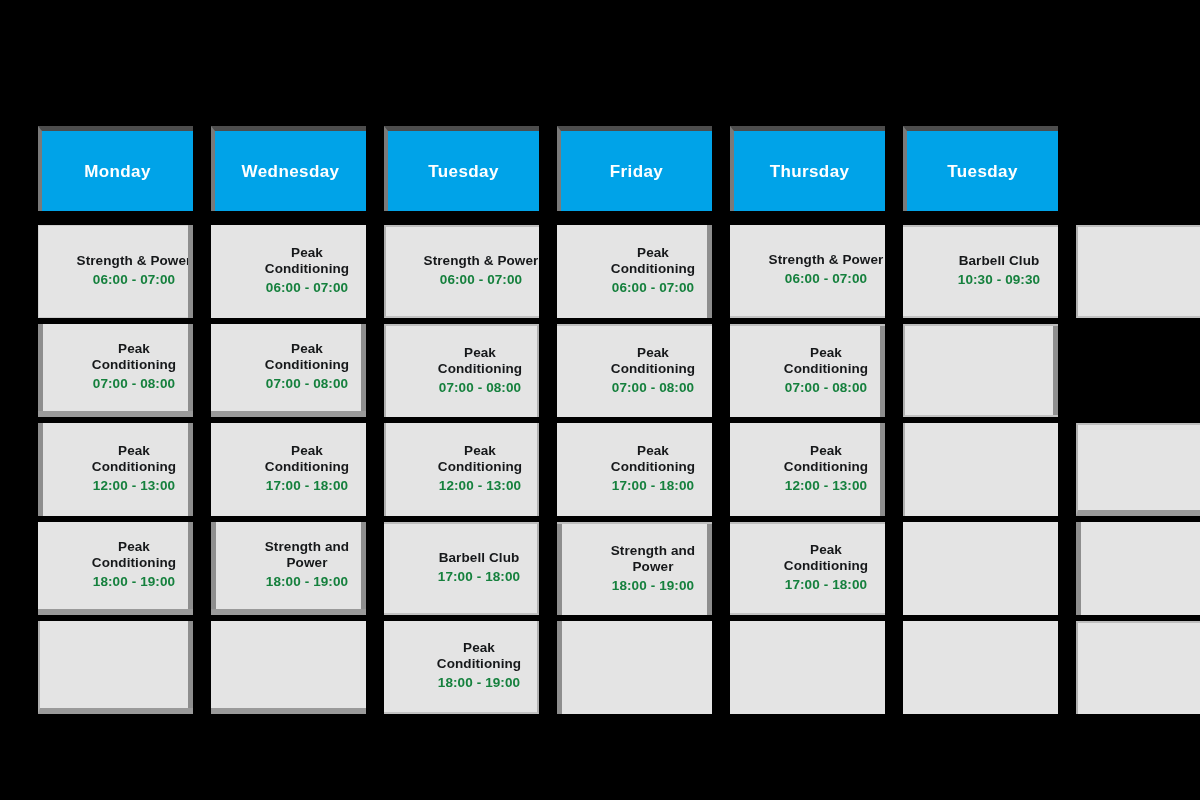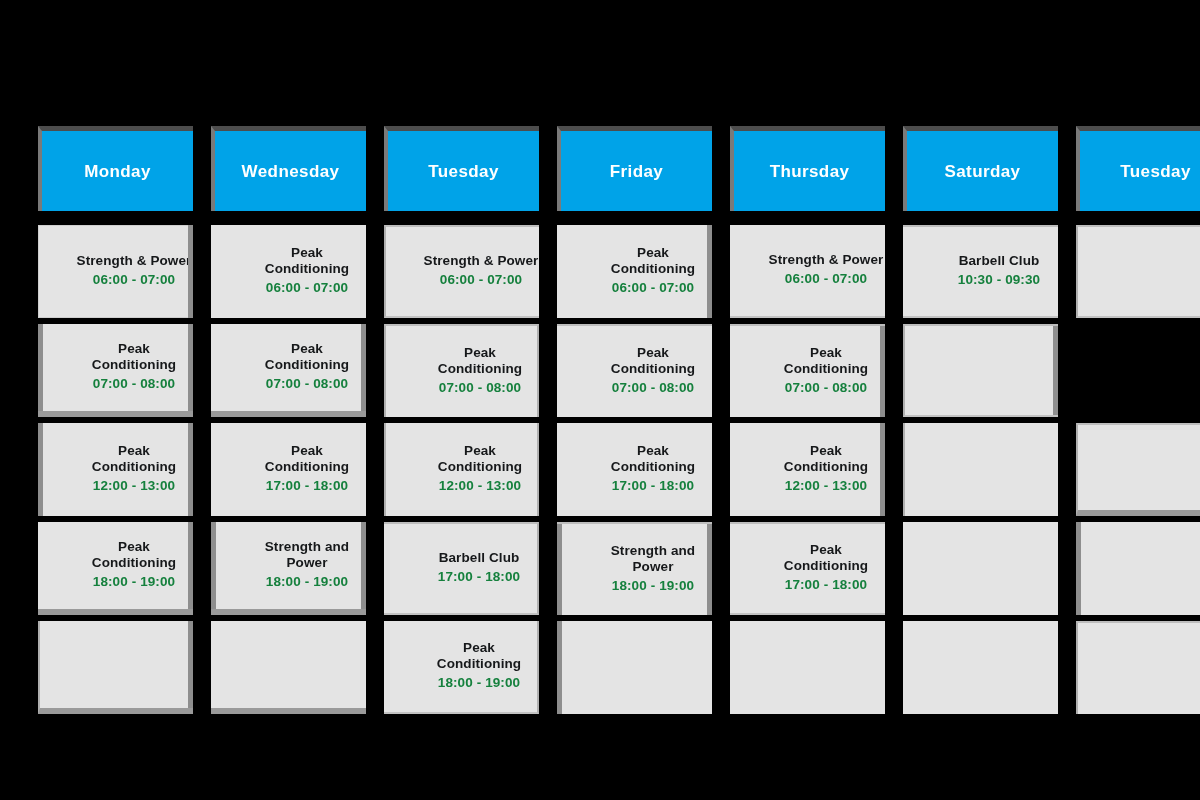--- a/index.html
+++ b/index.html
@@ -134,23 +134,20 @@
     <div class="day-header">
       <span class="day-header-label">Tuesday</span>
     </div>
     <div class="day-header">
       <span class="day-header-label">Friday</span>
     </div>
     <div class="day-header">
       <span class="day-header-label">Thursday</span>
     </div>
     <div class="day-header">
-      <span class="day-header-label">Saturday</span>
-    </div>
-    <div class="day-header">
       <span class="day-header-label">Tuesday</span>
     </div>
   </div>
 
   <div class="week-grid" style="margin-top:14px;">
     <div class="slot sh-inset sh-right-gray">
       <span class="slot-title">Strength &amp; Power</span>
       <span class="slot-time">06:00 - 07:00</span>
     </div>
     <div class="slot">

